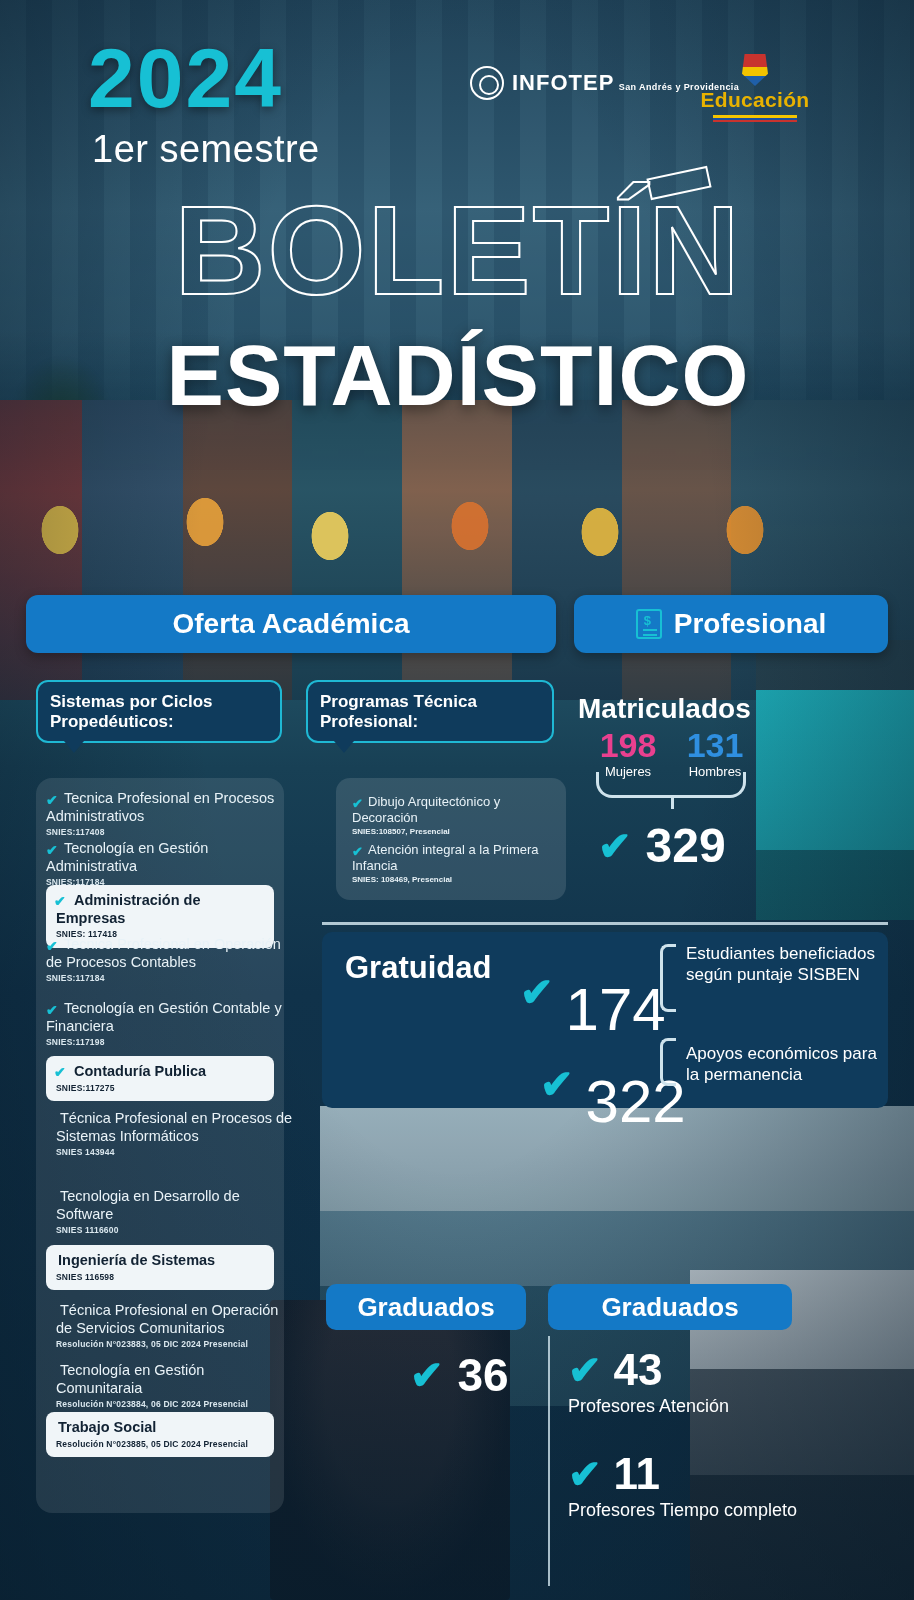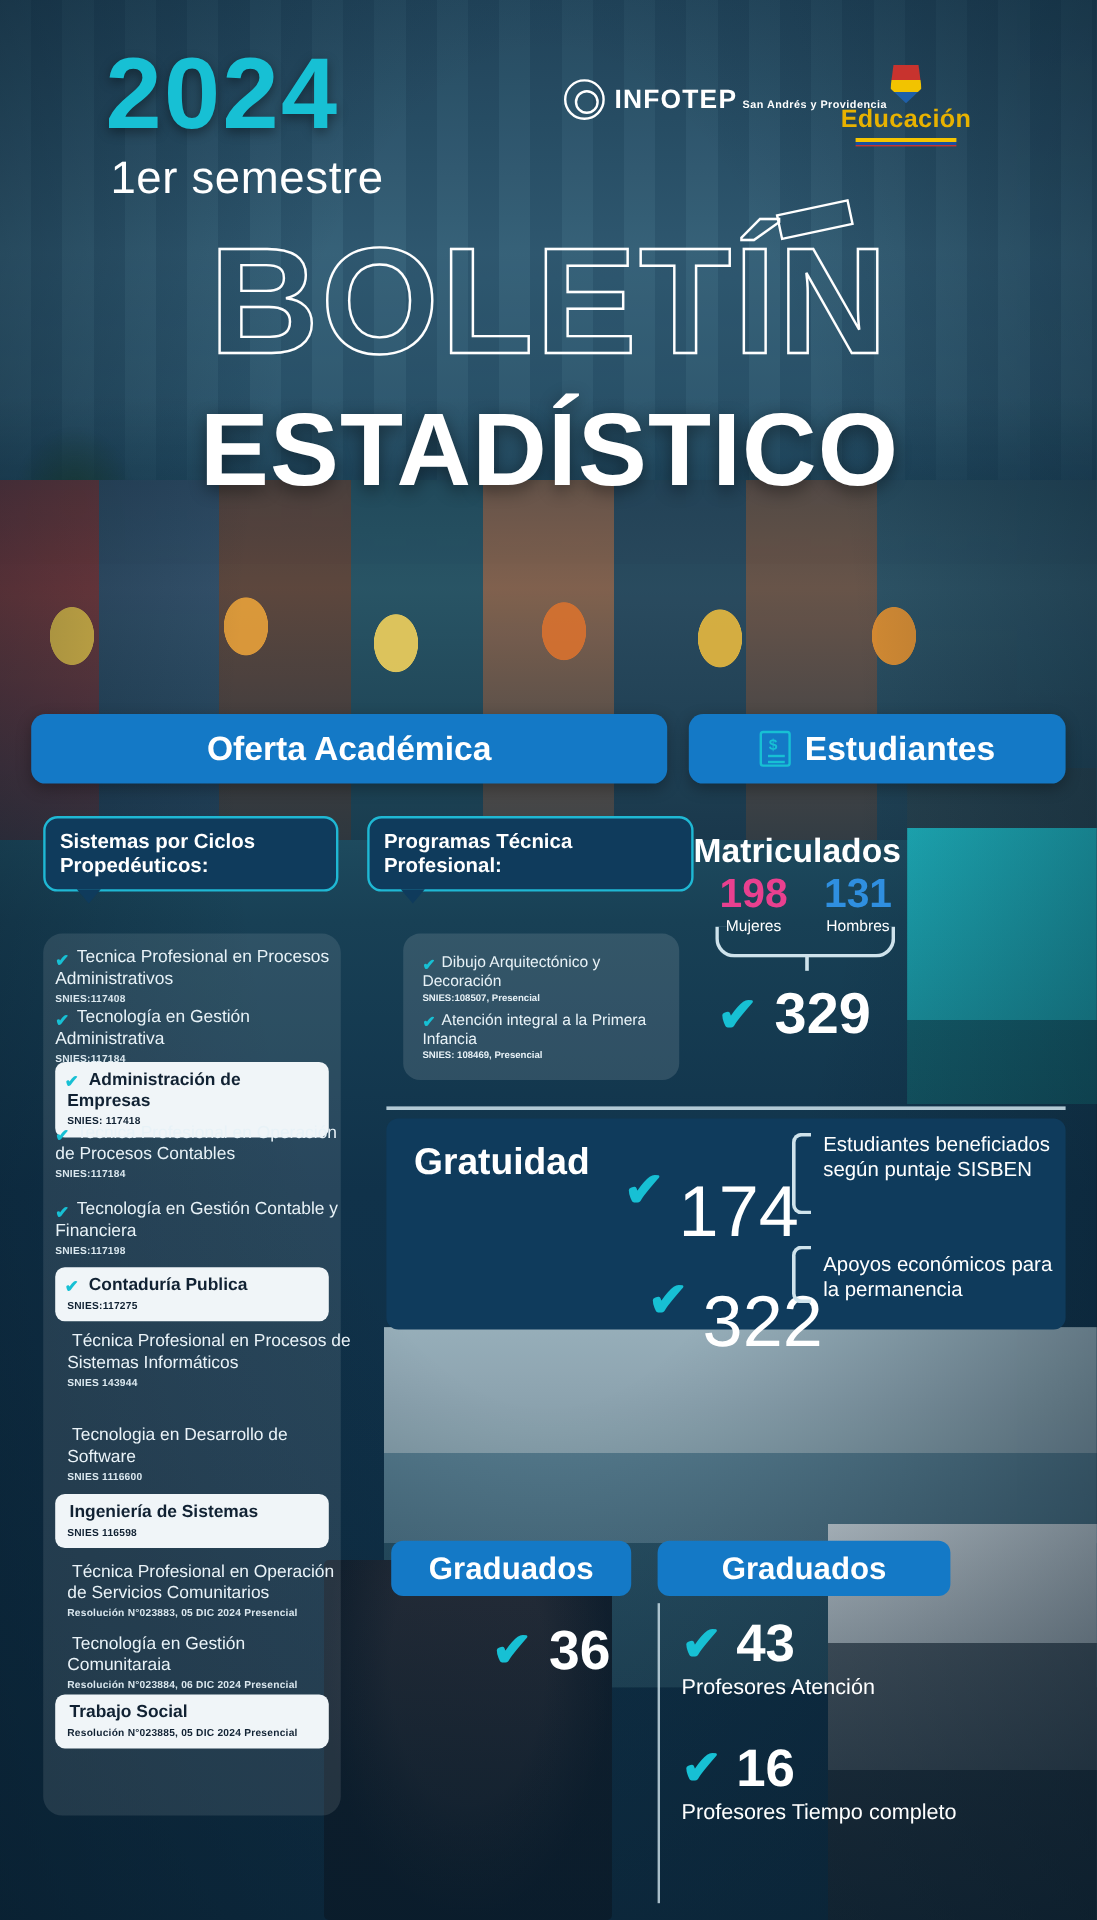--- a/index.html
+++ b/index.html
@@ -156,21 +156,21 @@
   .bubble {
     position:absolute; background:#0f3b5c; border:2px solid #1fb8d4; border-radius:12px;
     color:#fff; font-weight:700; font-size:17px; line-height:1.15; padding:10px 12px;
   }
   .bubble:after{
     content:""; position:absolute; left:26px; bottom:-12px; width:0;height:0;
     border-left:10px solid transparent; border-right:10px solid transparent;
     border-top:12px solid #0f3b5c;
   }
   .bubble-ciclos { left:36px; top:680px; width:246px; }
-  .bubble-tecnica { left:306px; top:680px; width:272px; }
+  .bubble-tecnica { left:306px; top:680px; width:248px; }
 
   .left-panel {
     position:absolute; left:36px; top:778px; width:248px; height:735px;
     background: rgba(255,255,255,.10); border-radius:16px;
   }
   .mid-panel {
     position:absolute; left:336px; top:778px; width:230px; height:122px;
     background: rgba(255,255,255,.12); border-radius:14px;
   }
 
@@ -285,21 +285,21 @@
 
   <div class="boletin">BOLETÍN</div>
   <div class="tilde"></div>
   <div class="estadistico">ESTADÍSTICO</div>
 
   <div class="pill-oferta">
     <span>Oferta Académica</span>
   </div>
   <div class="pill-estudiantes">
     <span class="icon-doc"></span>
-    <span>Estudiantes</span>
+    <span>Profesional</span>
   </div>
 
   <div class="bubble bubble-ciclos">Sistemas por Ciclos Propedéuticos:</div>
   <div class="bubble bubble-tecnica">Programas Técnica Profesional:</div>
 
   <div class="left-panel"></div>
 
   <div class="prog" style="left:36px; top:790px;">
     <span class="chk">✔</span>
     <span class="body">
@@ -445,18 +445,18 @@
     <div class="prof-row">
       <span class="chk-big">✔</span>
       <span class="num">43</span>
     </div>
     <div class="prof-lbl">Profesores Atención</div>
   </div>
 
   <div class="prof-block2">
     <div class="prof-row">
       <span class="chk-big">✔</span>
-      <span class="num">16</span>
+      <span class="num">11</span>
     </div>
     <div class="prof-lbl">Profesores Tiempo completo</div>
   </div>
 
 </div>
 
 </body></html>

